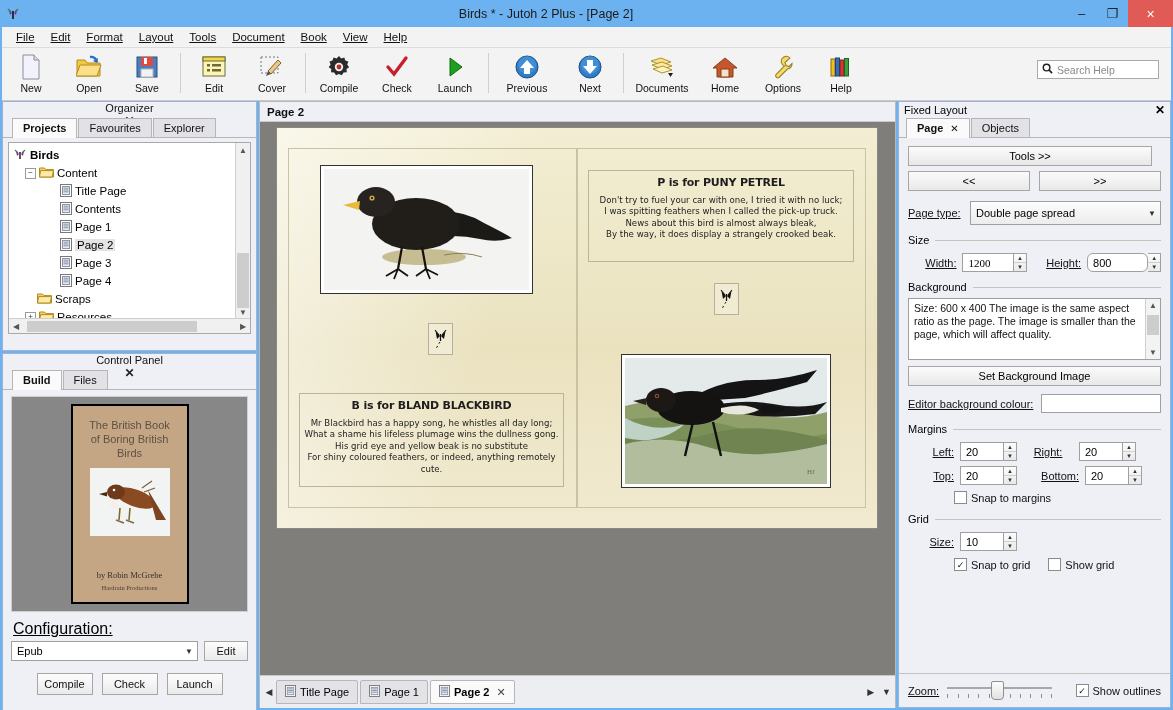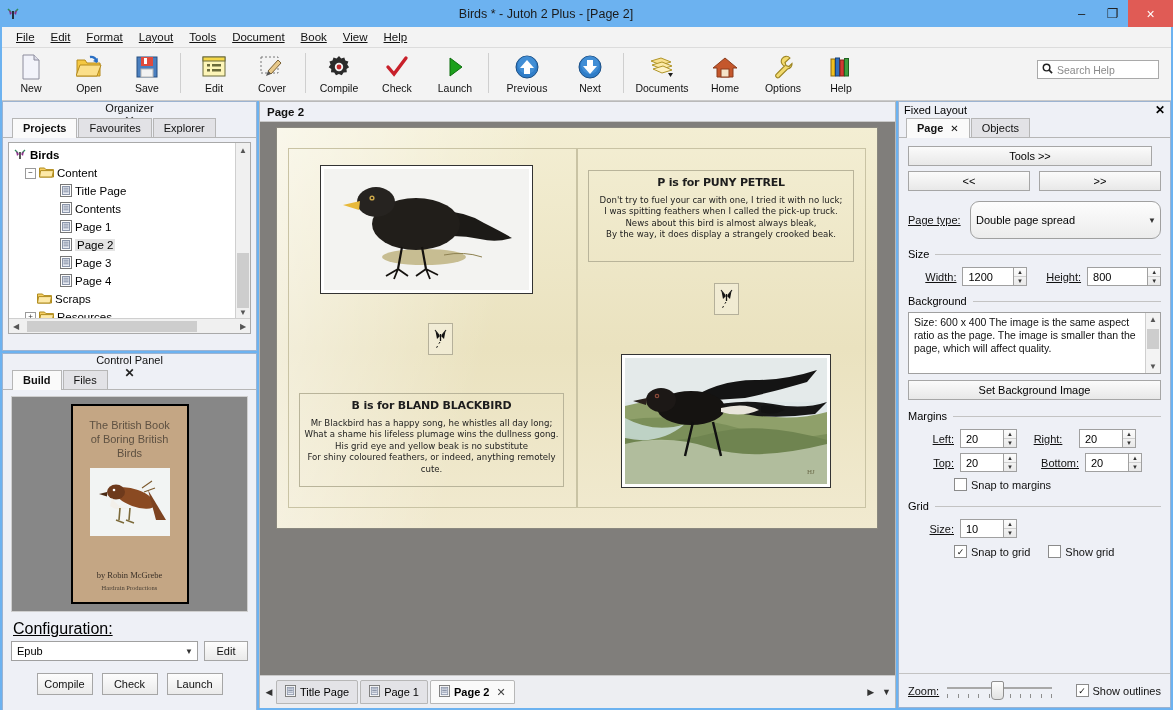--- a/index.html
+++ b/index.html
@@ -760,44 +760,44 @@
     </div>
     <div style="display:flex;gap:9px;margin:5px 9px 0 9px;">
       <div class="rbtn" style="flex:1;">&lt;&lt;</div>
       <div class="rbtn" style="flex:1;">&gt;&gt;</div>
     </div>
 
     <div class="rrow" style="margin-top:10px;">
       <span class="lbl" style="width:62px;">
         <u>Page type:</u>
       </span>
-      <div class="select" style="flex:1;height:38px;background:linear-gradient(#fdfdfd,#ececec);border-radius:9px;">
+      <div class="select" style="flex:1;height:24px;background:linear-gradient(#fdfdfd,#ececec);">
         <span>Double page spread</span>
         <span class="chev">▼</span>
       </div>
     </div>
 
     <div class="grp">
       <div class="grp-head">
         <span>Size</span>
         <span class="line"></span>
       </div>
       <div style="display:flex;align-items:center;margin-top:7px;">
         <span class="lbl" style="width:50px;text-align:right;padding-right:6px;">
           <u>Width:</u>
         </span>
-        <div class="inp" style="width:53px;">1200</div>
+        <div class="inp" style="width:53px;font-family:Liberation Serif, serif;">1200</div>
         <div class="spin">
             <div>▲</div>
             <div>▼</div>
           </div>
         <span class="lbl" style="width:56px;text-align:right;padding-right:6px;">
           <u>Height:</u>
         </span>
-        <div class="inp" style="width:63px;">800</div>
+        <div class="inp" style="width:63px;border-radius:6px;">800</div>
         <div class="spin">
             <div>▲</div>
             <div>▼</div>
           </div>
       </div>
     </div>
 
     <div class="grp">
       <div class="grp-head">
         <span>Background</span>
@@ -813,20 +813,26 @@
         <div class="a" style="position:absolute;bottom:0;width:100%;">▼</div>
       </div>
     </div>
 
     <div style="margin:6px 9px 0 9px;">
       <div class="rbtn">
         <span>Set Background Image</span>
       </div>
     </div>
 
+    <div class="rrow" style="margin-top:8px;">
+      <span class="lbl" style="flex:1;">
+        <u>Editor background colour:</u>
+      </span>
+      <div class="inp" style="width:120px;"></div>
+    </div>
 
     <div class="grp" style="margin-top:10px;">
       <div class="grp-head">
         <span>Margins</span>
         <span class="line"></span>
       </div>
 
       <div style="display:flex;align-items:center;margin-top:7px;">
         <span class="lbl" style="width:46px;text-align:right;padding-right:6px;">
           <u>Left:</u>

